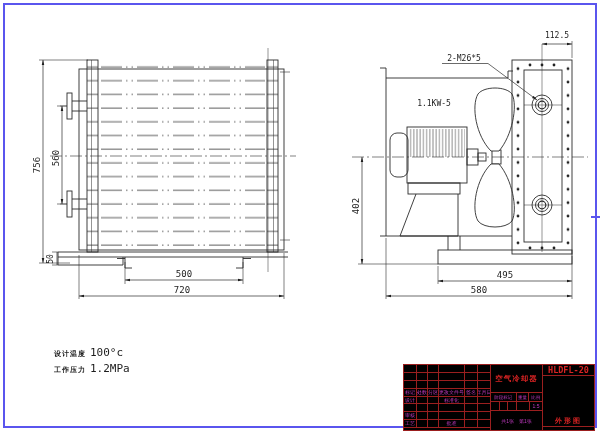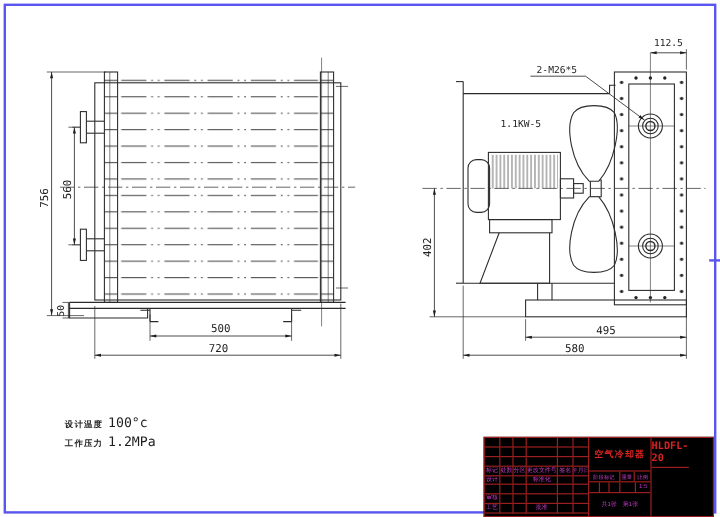--- a/index.html
+++ b/index.html
@@ -36,21 +36,21 @@
   .tb-stage{display:flex;height:9px;border-bottom:1px solid #9b1f1f;}
   .tb-stage .s1{width:26px;border-right:1px solid #9b1f1f;}
   .tb-stage .s2{width:13px;border-right:1px solid #9b1f1f;}
   .tb-stage .s3{width:13px;}
   .tb-stage div{display:flex;align-items:center;justify-content:center;font-size:4.5px;overflow:hidden;}
   .tb-vals{display:flex;height:9px;border-bottom:1px solid #9b1f1f;}
   .tb-vals .b{width:8.7px;border-right:1px solid #9b1f1f;}
   .tb-vals .w{width:13px;border-right:1px solid #9b1f1f;}
   .tb-vals .sc{width:12px;display:flex;align-items:center;justify-content:center;font-size:5px;}
   .tb-sheets{flex:1;display:flex;align-items:center;justify-content:center;gap:5px;font-size:5px;}
-  .tb-right{width:53px;display:flex;gap:40px;}
+  .tb-right{width:53px;display:flex;flex-direction:column;gap:40px;}
   .tb-model{height:25px;display:flex;align-items:center;justify-content:center;color:#d82323;
             font-family:"DejaVu Sans Mono",monospace;font-size:8.5px;font-weight:bold;
             border-bottom:1px solid #9b1f1f;}
   .tb-name{height:19px;display:flex;align-items:center;justify-content:center;color:#d82323;
            font-size:7px;font-weight:bold;letter-spacing:2px;border-bottom:1px solid #9b1f1f;}
   .tb-co{flex:1;display:flex;flex-direction:column;align-items:center;justify-content:center;color:#d82323;}
   .tb-co .region{font-size:6px;font-weight:bold;letter-spacing:4px;line-height:7px;}
   .tb-co .coname{font-size:5px;line-height:6px;transform:scale(0.95);}
 </style>
 </head>

